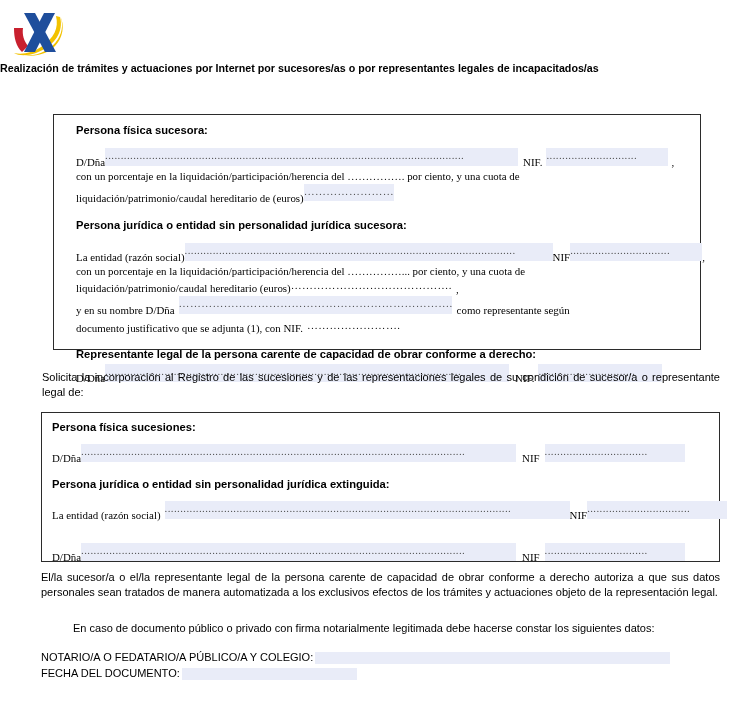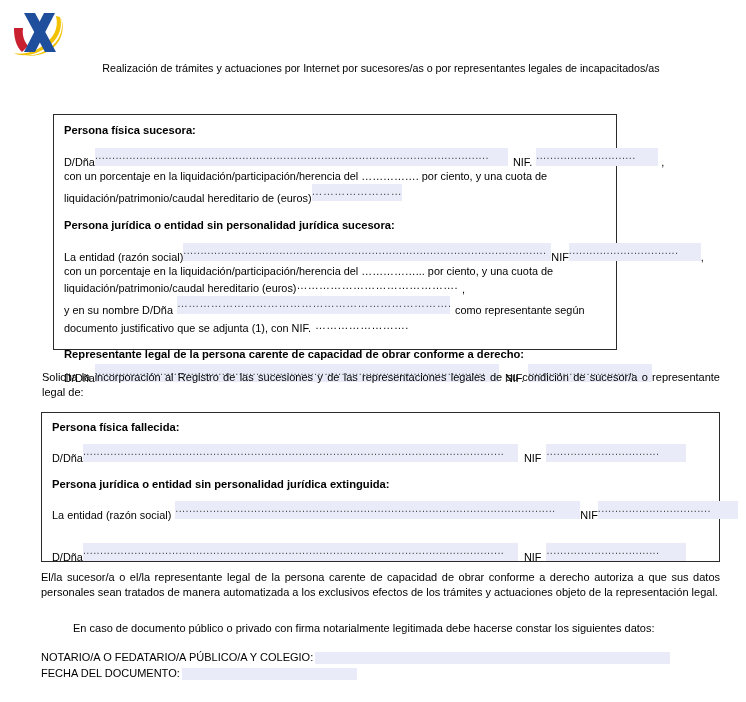--- a/index.html
+++ b/index.html
@@ -36,39 +36,37 @@
     text-align: center;
     font-size: 11.5px;
     font-weight: bold;
     letter-spacing: 0.2px;
   }
   .subtitle {
     position: absolute;
     left: 0;
     right: 0;
     top: 62px;
-    text-align: center;
     font-size: 10.7px;
-    font-weight: normal;
-    margin-left: 16px;
+    font-weight: bold;
   }
 
   
   .box {
     position: absolute;
     border: 1.4px solid #2b2b2b;
     box-sizing: border-box;
     background: #fff;
   }
   .box-1 {
     left: 53px;
     top: 114px;
-    width: 564px;
+    width: 648px;
     height: 236px;
-    padding: 8px 10px 6px 10px;
+    padding: 8px 10px 6px 22px;
   }
   .box-2 {
     left: 41px;
     top: 412px;
     width: 679px;
     height: 150px;
     padding: 7px 10px 6px 10px;
   }
 
   .lbl {
@@ -76,20 +74,21 @@
     font-weight: bold;
     line-height: 15px;
     margin: 0;
     white-space: nowrap;
   }
   .ln {
     font-size: 10.9px;
     line-height: 14.4px;
     margin: 0;
     white-space: nowrap;
+    font-family: Liberation Serif, serif;
   }
   .sp9  { height: 9px; }
   .sp10 { height: 10px; }
   .sp12 { height: 12px; }
   .sp13 { height: 13px; }
 
   
   .fld {
     display: inline-block;
     background: #e9ecf8;
@@ -188,21 +187,21 @@
   <div class="sp12"></div>
 
   <div class="lbl">Representante legal de la persona carente de capacidad de obrar conforme a derecho:</div>
   <div class="ln" style="margin-top:2px"><span>D/Dña</span><span class="fld" style="width:404px"><span class="dots">..................................................................................................................</span></span><span style="padding-left:6px">NIF.</span><span class="fld" style="width:124px;margin-left:4px"><span class="dots">...............................</span></span></div>
 </div>
 
 <div class="para para-solicita">Solicita la incorporación al Registro de las sucesiones y de las representaciones legales de su condición de sucesor/a o representante legal de:</div>
 
 <div class="box box-2">
 
-  <div class="lbl">Persona física fallecida:</div>
+  <div class="lbl">Persona física sucesiones:</div>
   <div class="sp9"></div>
   <div class="ln"><span>D/Dña</span><span class="fld" style="width:435px"><span class="dots">...........................................................................................................................</span></span><span style="padding-left:6px">NIF</span><span class="fld" style="width:140px;margin-left:5px"><span class="dots">.................................</span></span></div>
 
   <div class="sp12"></div>
 
   <div class="lbl">Persona jurídica o entidad sin personalidad jurídica extinguida:</div>
   <div class="sp9"></div>
   <div class="ln"><span>La entidad (razón social)</span><span class="fld" style="width:405px;margin-left:4px"><span class="dots">...............................................................................................................</span></span><span>NIF</span><span class="fld" style="width:140px"><span class="dots">.................................</span></span></div>
 
   <div class="sp12"></div>

